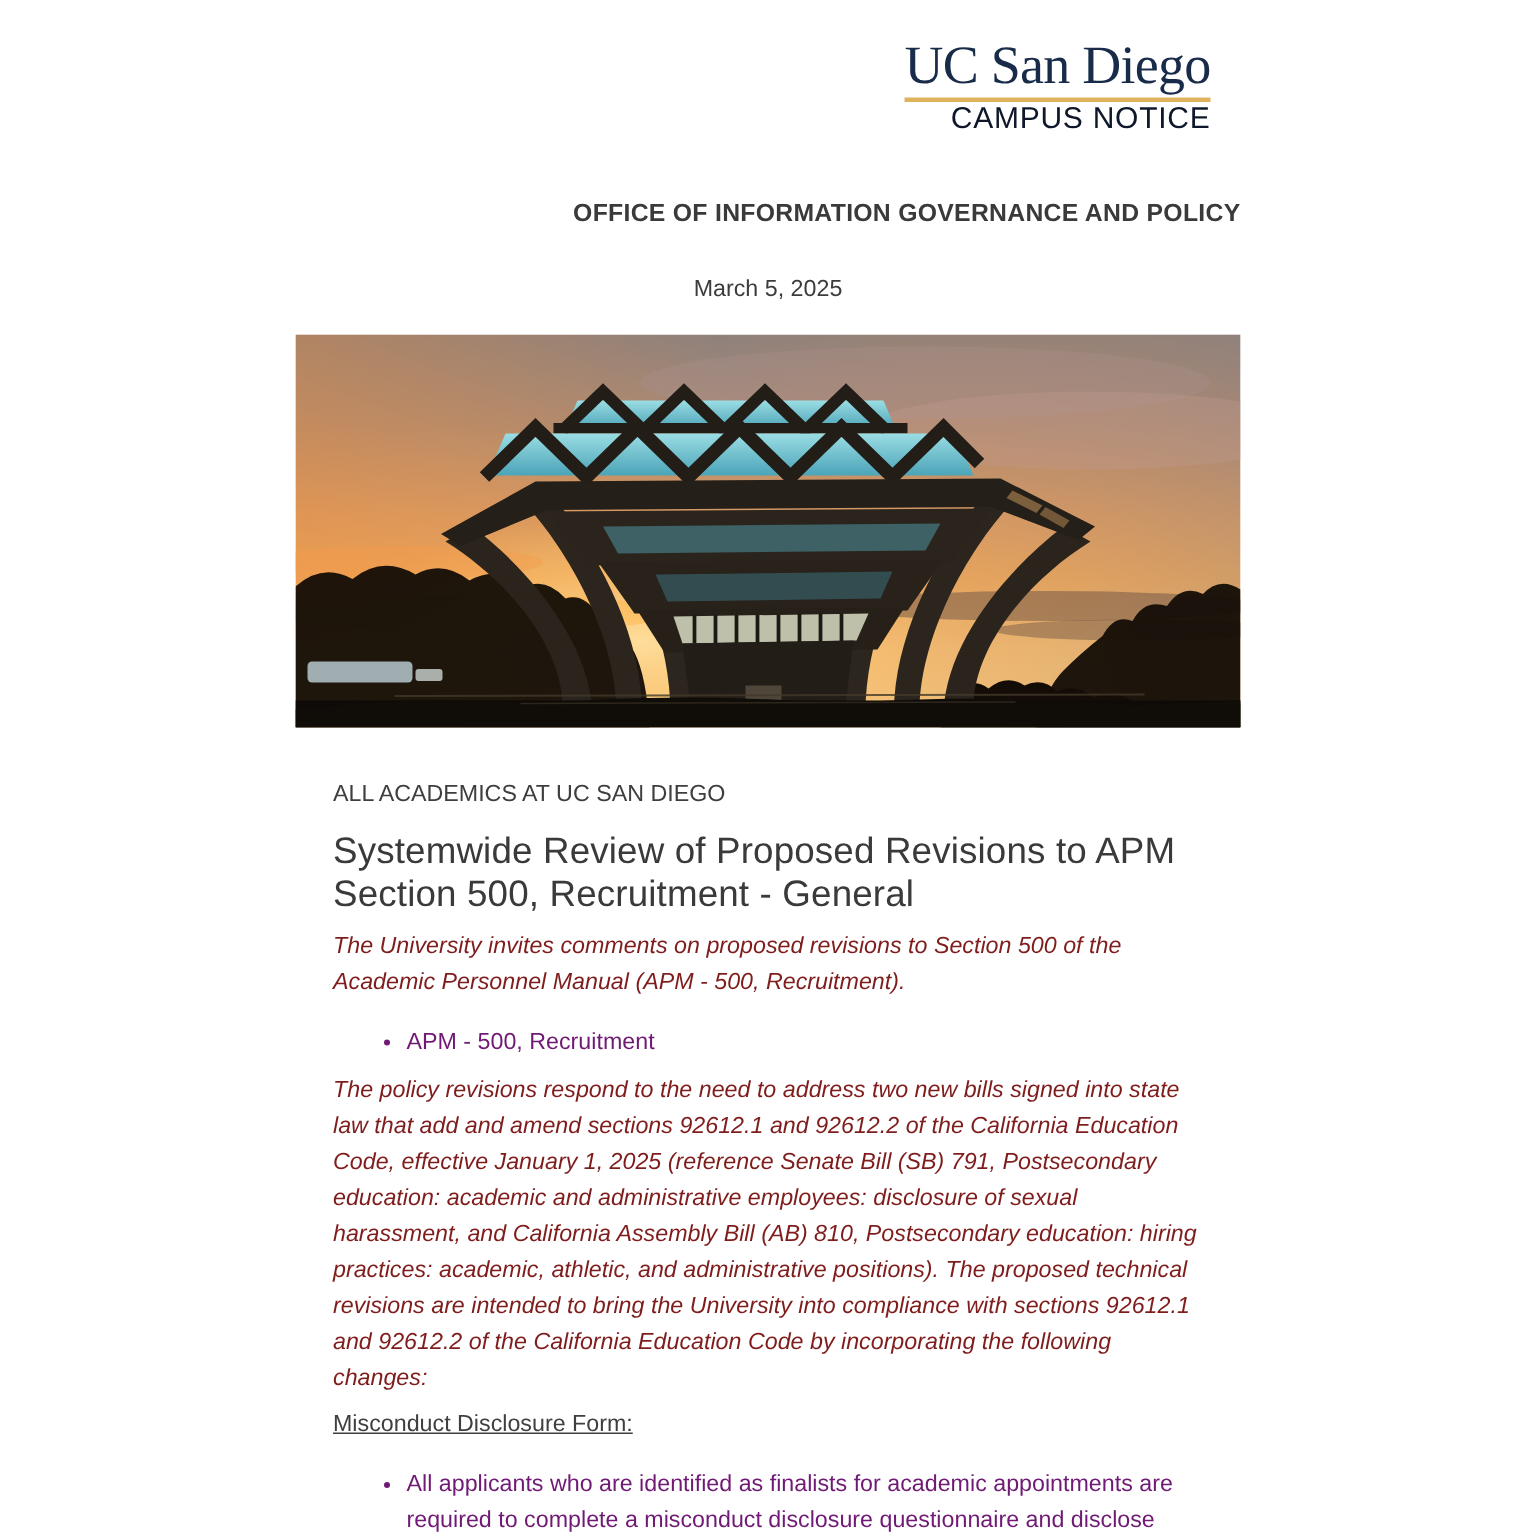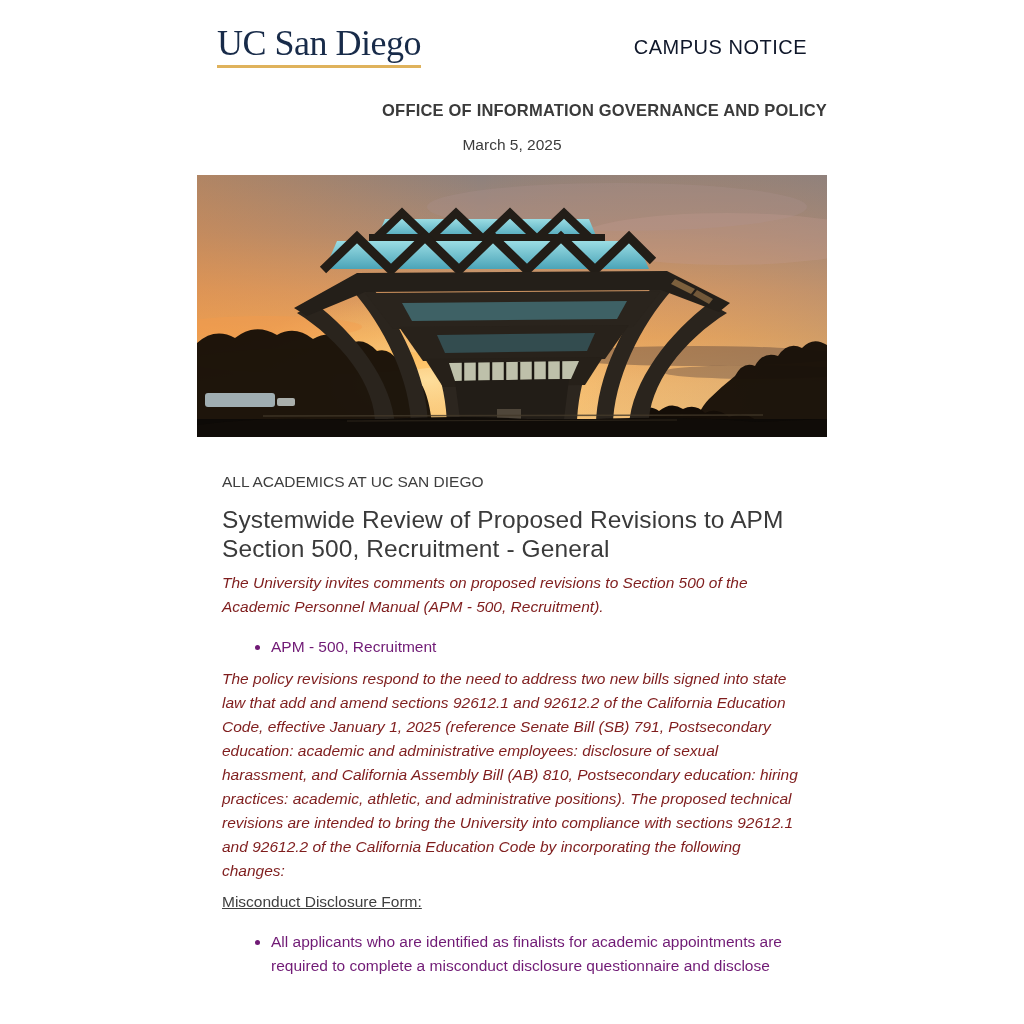--- a/index.html
+++ b/index.html
@@ -5,40 +5,41 @@
   * { margin: 0; padding: 0; box-sizing: border-box; }
   html, body { width: 1024px; height: 1024px; overflow: hidden; background: #ffffff; }
   body { font-family: "Liberation Sans", sans-serif; color: #3d3d3d; }
 
   .container { width: 630px; margin: 0 auto; }
 
   
   .header {
     display: flex; justify-content: space-between; align-items: flex-end;
     padding: 25px 20px 0 20px;
+    flex-direction: column;
   }
   .logo {
     display: inline-block; text-decoration: none; cursor: pointer;
     font-family: "Liberation Serif", serif;
     font-size: 36px; line-height: 1; letter-spacing: -0.5px;
     color: #182B49; font-weight: 500;
     padding-bottom: 4px; border-bottom: 3px solid #DFB25C;
   }
   .banner-label {
     font-size: 20px; color: #0f172a; letter-spacing: 0.5px;
     padding-bottom: 9px; font-weight: 400;
   }
 
   
   .office-line {
     margin-top: 33px; text-align: right;
     font-size: 16.5px; font-weight: bold; color: #3a3a3a; letter-spacing: 0.2px;
   }
   .date-line {
-    margin-top: 16px; text-align: center;
+    margin-top: 32px; text-align: center;
     font-size: 15.5px; color: #3c3c3c;
   }
 
   
   .hero { margin-top: 21px; width: 630px; height: 262px; display: block; }
   .hero svg { display: block; width: 630px; height: 262px; }
 
   
   .article { padding: 0 25px; }
   .audience-line { margin-top: 36px; font-size: 15.5px; color: #3e3e3e; }

